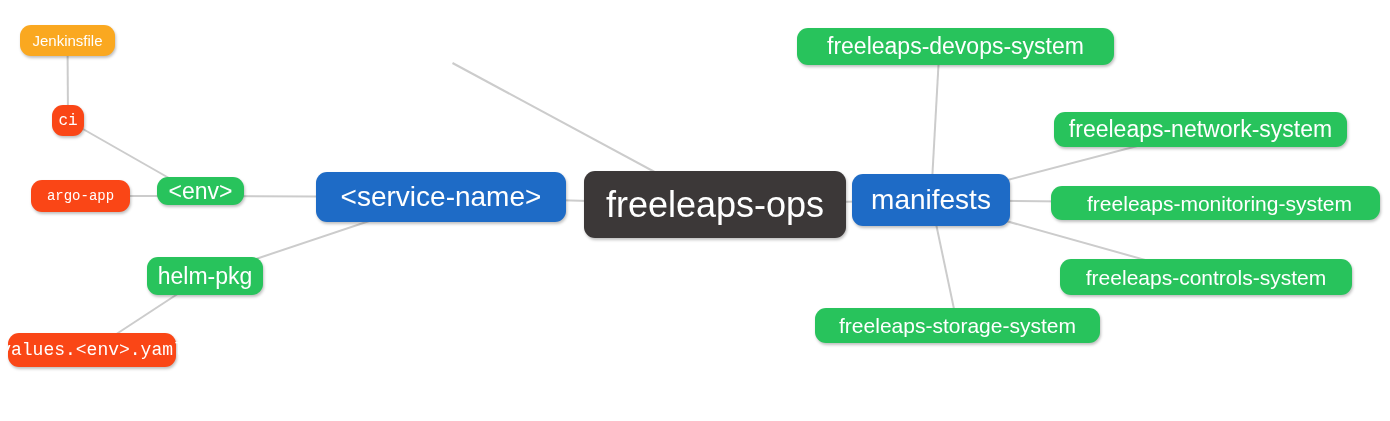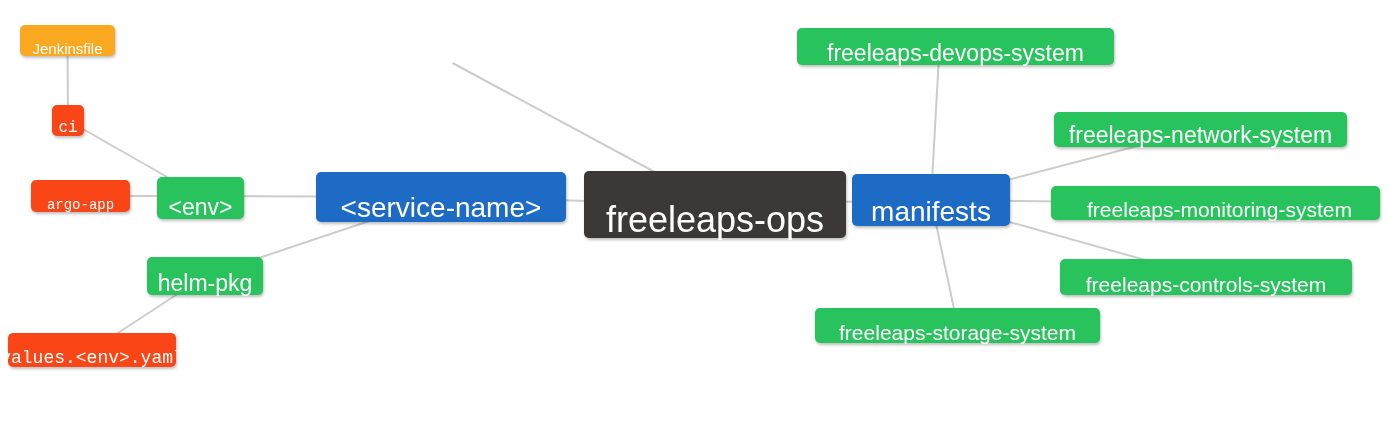--- a/index.html
+++ b/index.html
@@ -13,41 +13,41 @@
   }
   .edges {
     position: absolute;
     left: 0; top: 0;
     width: 1390px; height: 421px;
   }
   .edges line { stroke: #cccccc; stroke-width: 2; }
   .node {
     position: absolute;
     display: flex;
-    align-items: flex-end;
+    align-items: center;
     justify-content: center;
     color: #ffffff;
-    border-radius: 5px;
+    border-radius: 11px;
     box-shadow: 1px 2px 3px rgba(0,0,0,0.25);
     white-space: nowrap;
     cursor: default;
     line-height: 1;
   }
   .c-dark  { background: #3C3838; }
   .c-blue  { background: #1E6BC6; }
   .c-green { background: #28C35C; }
   .c-red   { background: #FA4616; font-family: Liberation Mono, monospace; }
   .c-amber { background: #FAA820; }
 
   
   .n-ops        { left: 584px;  top: 171px; width: 262px; height: 67px; font-size: 36px; }
   .n-service    { left: 316px;  top: 172px; width: 250px; height: 50px; font-size: 28px; }
   .n-pipeline   { left: 314px;  top: 38px;  width: 277px; height: 50px; font-size: 26px; }
   .n-manifests  { left: 852px;  top: 174px; width: 158px; height: 52px; font-size: 28px; }
-  .n-env        { left: 157px;  top: 177px; width: 87px;  height: 42px; font-size: 23px; }
+  .n-env        { left: 157px;  top: 177px; width: 87px;  height: 28px; font-size: 23px; }
   .n-helm       { left: 147px;  top: 257px; width: 116px; height: 38px; font-size: 23px; }
   .n-ci         { left: 52px;   top: 105px; width: 32px;  height: 31px; font-size: 16px; }
   .n-argo       { left: 31px;   top: 180px; width: 99px;  height: 32px; font-size: 14px; }
   .n-jenkins    { left: 20px;   top: 25px;  width: 95px;  height: 31px; font-size: 15px; }
   .n-values     { left: 8px;    top: 333px; width: 168px; height: 34px; font-size: 18px; }
   .n-devops     { left: 797px;  top: 28px;  width: 317px; height: 37px; font-size: 23px; }
   .n-network    { left: 1054px; top: 112px; width: 293px; height: 35px; font-size: 23px; }
   .n-monitoring { left: 1051px; top: 186px; width: 321px; height: 34px; font-size: 21px; padding-left: 8px; }
   .n-controls   { left: 1060px; top: 259px; width: 292px; height: 36px; font-size: 21px; }
   .n-storage    { left: 815px;  top: 308px; width: 285px; height: 35px; font-size: 21px; }

